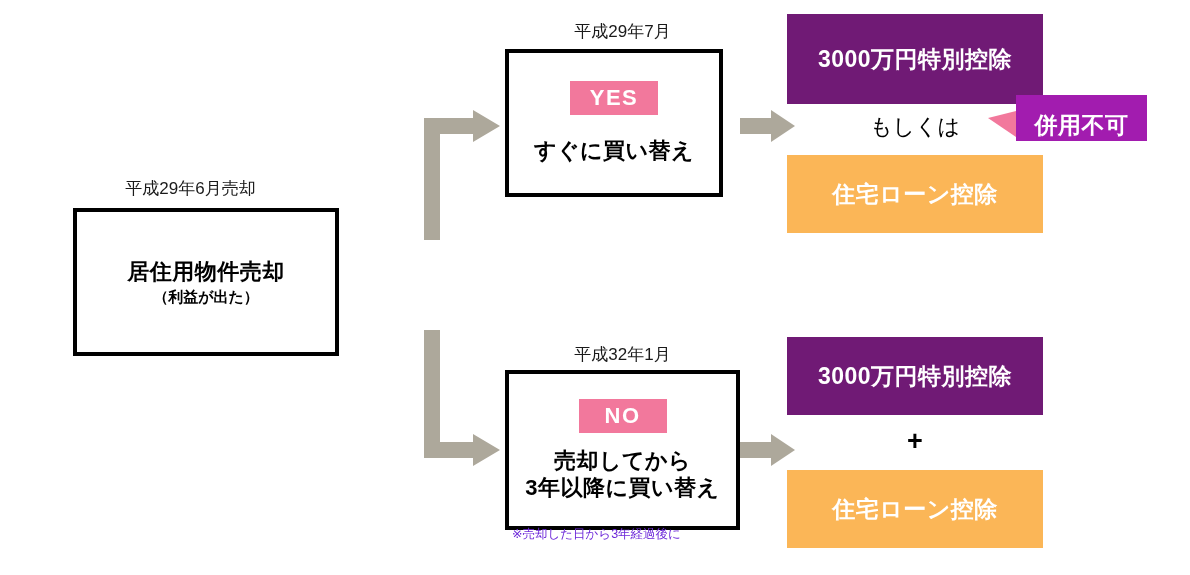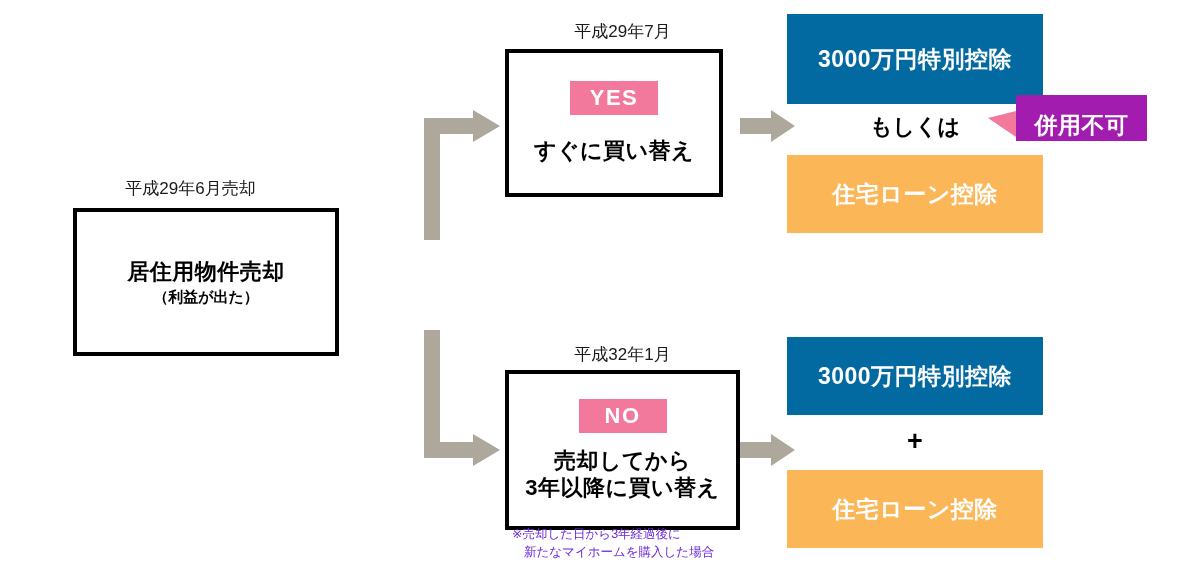--- a/index.html
+++ b/index.html
@@ -86,34 +86,34 @@
     box-sizing: border-box;
   }
 
   
   .result {
     display: flex;
     align-items: center;
     justify-content: center;
     box-sizing: border-box;
   }
-  .result-green { background: #0369a1; }
+  .result-green { background: #701a75; }
   .result-orange { background: #FBB657; }
   .result-label {
     font-size: 23px;
     font-weight: bold;
     color: #ffffff;
     letter-spacing: 0.5px;
     white-space: nowrap;
   }
 
   
   .connector-text {
     font-size: 22px;
-    font-weight: bold;
+    font-weight: normal;
     color: #000000;
     text-align: center;
     white-space: nowrap;
     line-height: 1;
   }
   .connector-plus {
     font-size: 27px;
     font-weight: bold;
     color: #000000;
     text-align: center;
@@ -197,21 +197,20 @@
   <div class="abs caption" style="left:505px; top:346px; width:235px;">平成32年1月</div>
 
   <div class="abs box-outline" style="left:505px; top:370px; width:235px; height:160px;">
     <div class="badge" style="width:88px; height:34px; margin-bottom:14px;">NO</div>
     <div class="box-title-main">売却してから</div>
     <div class="box-title-main">3年以降に買い替え</div>
   </div>
 
   <div class="abs footnote" style="left:512px; top:525px; width:260px;">
     <div>※売却した日から3年経過後に</div>
-    <div class="footnote-line2">新たなマイホームを購入した場合</div>
   </div>
 
   <div class="abs result result-green" style="left:787px; top:14px; width:256px; height:90px;">
     <span class="result-label">3000万円特別控除</span>
   </div>
 
   <div class="abs connector-text" style="left:787px; top:116px; width:256px;">もしくは</div>
 
   <div class="abs result result-orange" style="left:787px; top:155px; width:256px; height:78px;">
     <span class="result-label">住宅ローン控除</span>

